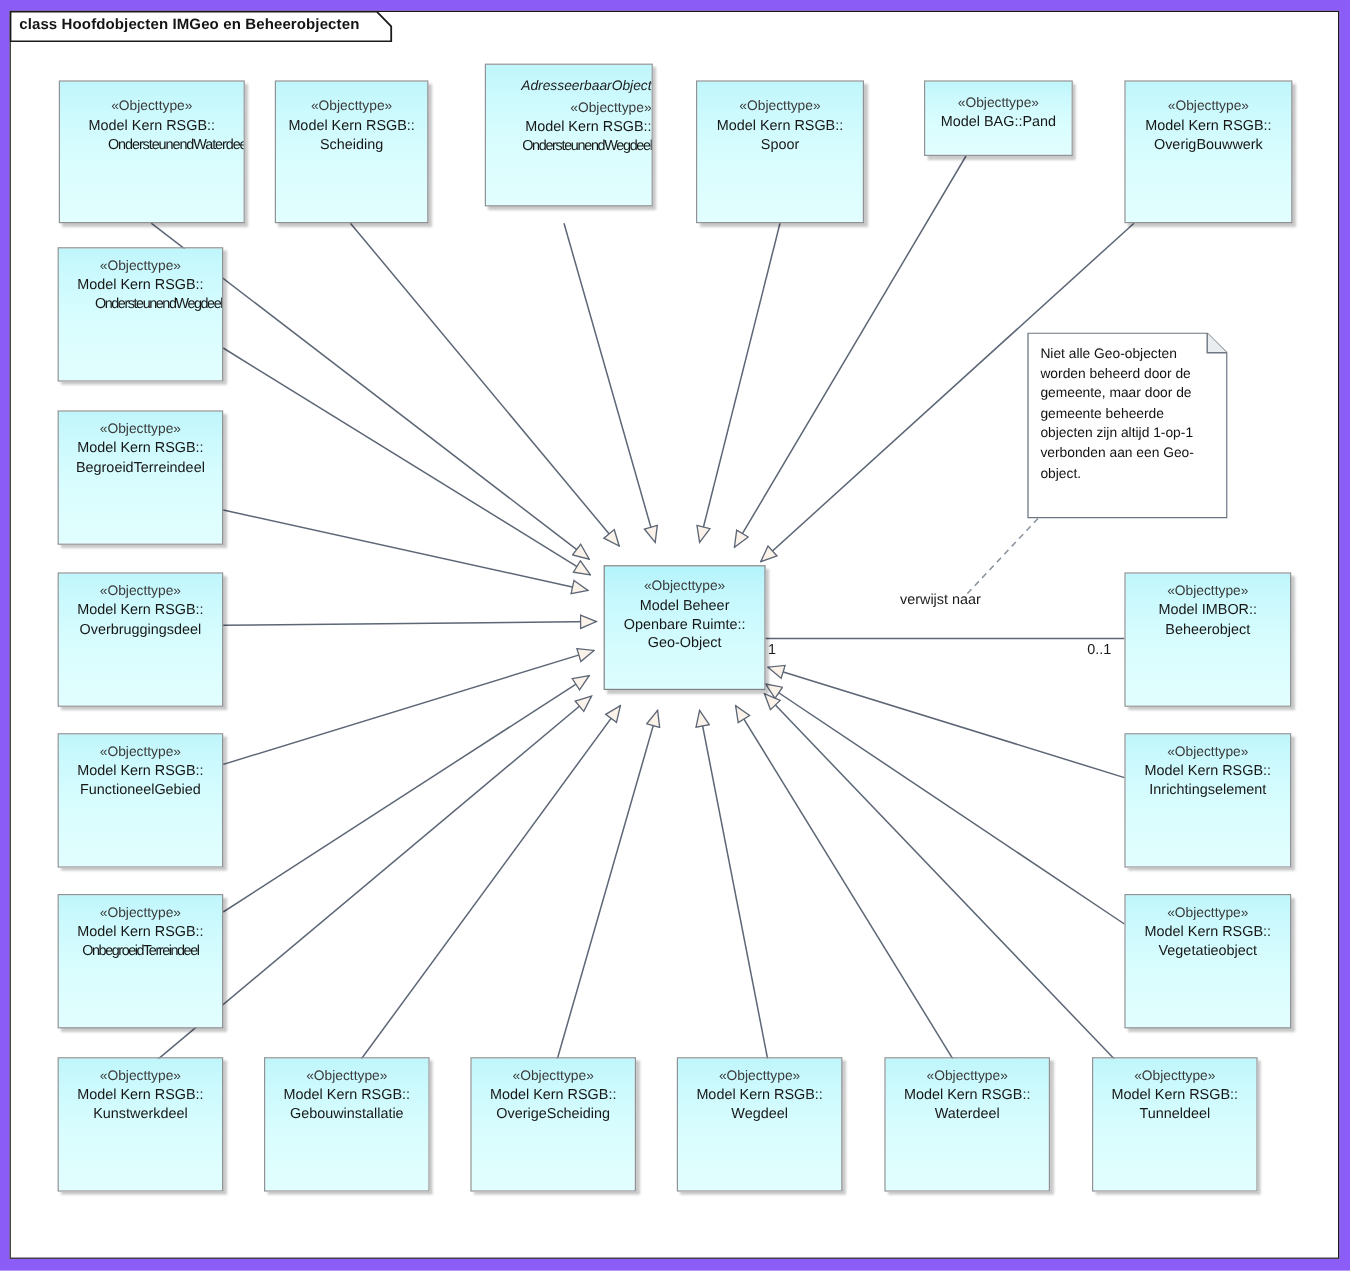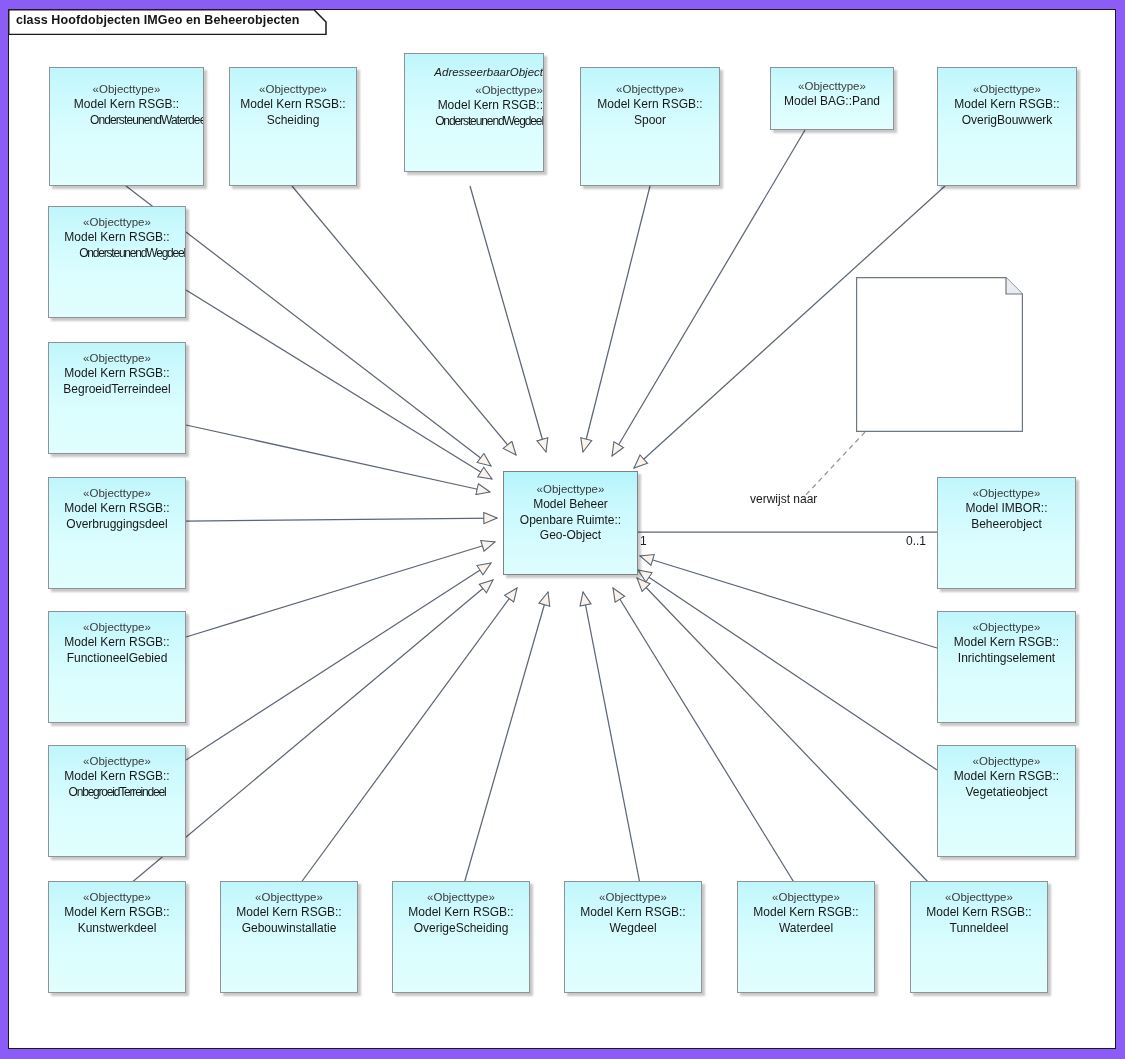--- a/index.html
+++ b/index.html
@@ -219,19 +219,20 @@
     <span class="nm">Model Beheer</span>
     <span class="nm">Openbare Ruimte::</span>
     <span class="nm">Geo-Object</span>
   </div>
 
   <div class="note" style="left:856px;top:277px;width:167px;height:155px;">
     <svg width="167" height="155" viewBox="0 0 167 155">
       <path d="M0.6,0.6 L150,0.6 L166.4,17 L166.4,154.4 L0.6,154.4 Z" fill="#ffffff" stroke="#6d7783" stroke-width="1.2"></path>
       <path d="M150,0.6 L150,17 L166.4,17" fill="#e9edf0" stroke="#6d7783" stroke-width="1.2"></path>
     </svg>
+    <div class="ntxt">Niet alle Geo-objecten worden beheerd door de gemeente, maar door de gemeente beheerde objecten zijn altijd 1-op-1 verbonden aan een Geo-object.</div>
   </div>
 
   <div class="lbl" style="left:750px;top:492px;">verwijst naar</div>
   <div class="lbl" style="left:640px;top:534px;">1</div>
   <div class="lbl" style="left:906px;top:534px;">0..1</div>
 
 </div>
 
 </body></html>

